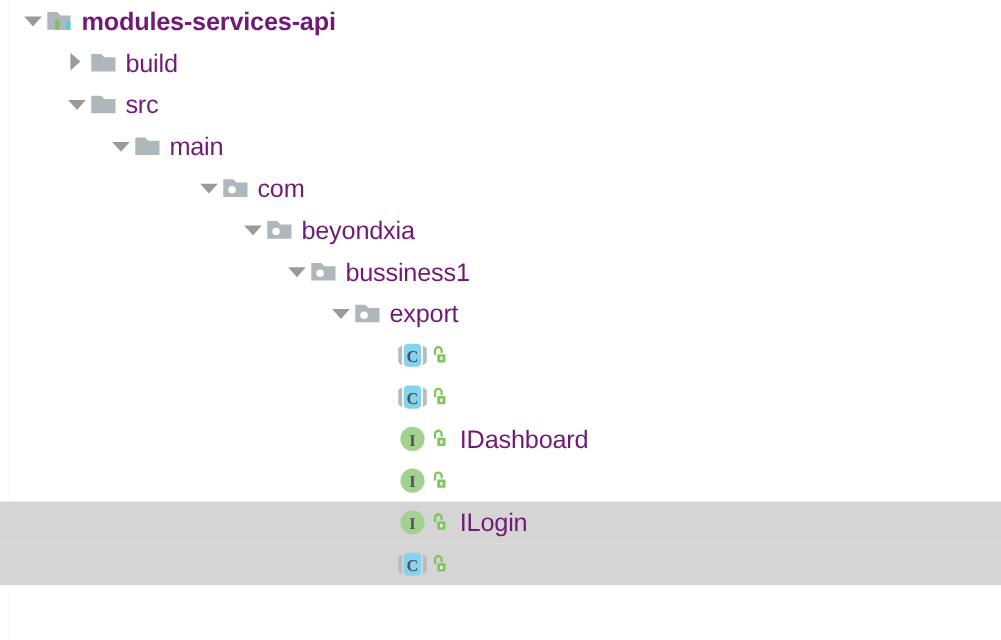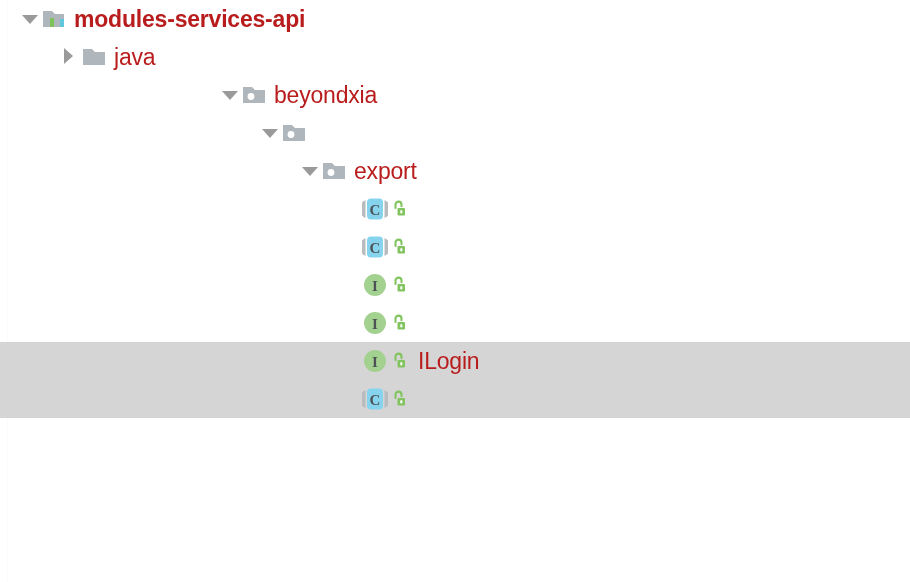--- a/index.html
+++ b/index.html
@@ -85,21 +85,21 @@
     height: 38px;
     position: relative;
     display: flex;
     align-items: center;
     justify-content: flex-start;
   }
   .icon svg { display: block; }
 
   .label {
     font-size: 23px;
-    color: #b91c1c;
+    color: #701a75;
     letter-spacing: -0.2px;
     line-height: 1;
     padding-left: 6px;
   }
   .label.module {
     font-weight: bold;
     font-size: 23px;
   }
 
   
@@ -140,21 +140,52 @@
         <span class="label module">modules-services-api</span>
       </div>
       <div class="row">
         <div class="indent" style="width: 58px;"></div>
         <div class="twisty collapsed"></div>
         <div class="icon">
           <svg width="26" height="24" viewBox="0 0 26 24">
             <polygon points="1,4 10,4 13,7 23,7 23,20 1,20" fill="#b0b7bc"></polygon>
           </svg>
         </div>
-        <span class="label">java</span>
+        <span class="label">build</span>
+      </div>
+      <div class="row">
+        <div class="indent" style="width: 58px;"></div>
+        <div class="twisty expanded"></div>
+        <div class="icon">
+          <svg width="26" height="24" viewBox="0 0 26 24">
+            <polygon points="1,4 10,4 13,7 23,7 23,20 1,20" fill="#b0b7bc"></polygon>
+          </svg>
+        </div>
+        <span class="label">src</span>
+      </div>
+      <div class="row">
+        <div class="indent" style="width: 98px;"></div>
+        <div class="twisty expanded"></div>
+        <div class="icon">
+          <svg width="26" height="24" viewBox="0 0 26 24">
+            <polygon points="1,4 10,4 13,7 23,7 23,20 1,20" fill="#b0b7bc"></polygon>
+          </svg>
+        </div>
+        <span class="label">main</span>
+      </div>
+      <div class="row">
+        <div class="indent" style="width: 178px;"></div>
+        <div class="twisty expanded"></div>
+        <div class="icon">
+          <svg width="26" height="24" viewBox="0 0 26 24">
+            <polygon points="1,4 10,4 13,7 23,7 23,20 1,20" fill="#b0b7bc"></polygon>
+            <circle cx="9" cy="13.5" r="3.4" fill="#ffffff"></circle>
+          </svg>
+        </div>
+        <span class="label">com</span>
       </div>
       <div class="row">
         <div class="indent" style="width: 218px;"></div>
         <div class="twisty expanded"></div>
         <div class="icon">
           <svg width="26" height="24" viewBox="0 0 26 24">
             <polygon points="1,4 10,4 13,7 23,7 23,20 1,20" fill="#b0b7bc"></polygon>
             <circle cx="9" cy="13.5" r="3.4" fill="#ffffff"></circle>
           </svg>
         </div>
@@ -162,20 +193,21 @@
       </div>
       <div class="row">
         <div class="indent" style="width: 258px;"></div>
         <div class="twisty expanded"></div>
         <div class="icon">
           <svg width="26" height="24" viewBox="0 0 26 24">
             <polygon points="1,4 10,4 13,7 23,7 23,20 1,20" fill="#b0b7bc"></polygon>
             <circle cx="9" cy="13.5" r="3.4" fill="#ffffff"></circle>
           </svg>
         </div>
+        <span class="label">bussiness1</span>
       </div>
       <div class="row">
         <div class="indent" style="width: 298px;"></div>
         <div class="twisty expanded"></div>
         <div class="icon">
           <svg width="26" height="24" viewBox="0 0 26 24">
             <polygon points="1,4 10,4 13,7 23,7 23,20 1,20" fill="#b0b7bc"></polygon>
             <circle cx="9" cy="13.5" r="3.4" fill="#ffffff"></circle>
           </svg>
         </div>
@@ -228,20 +260,21 @@
             <text x="13" y="19" font-family="Liberation Serif, serif" font-size="15" font-weight="bold" fill="#4c5256" text-anchor="middle">I</text>
           </svg>
         </div>
         <div class="badge">
           <svg width="18" height="18" viewBox="0 0 18 18">
             <path d="M4.5 8 L4.5 4.6 A3 3 0 0 1 10.5 4.6 L10.5 6.2" stroke="#82c45f" stroke-width="2.1" fill="none" stroke-linecap="round"></path>
             <rect x="6.5" y="8" width="7.5" height="7.5" rx="1" fill="#82c45f"></rect>
             <rect x="9.3" y="10.3" width="2" height="3" fill="#ffffff"></rect>
           </svg>
         </div>
+        <span class="label">IDashboard</span>
       </div>
       <div class="row">
         <div class="indent" style="width: 338px;"></div>
         <div class="twisty none"></div>
         <div class="icon">
           <svg width="26" height="26" viewBox="0 0 26 26">
             <circle cx="13" cy="13" r="11" fill="#a3d18f"></circle>
             <text x="13" y="19" font-family="Liberation Serif, serif" font-size="15" font-weight="bold" fill="#4c5256" text-anchor="middle">I</text>
           </svg>
         </div>

